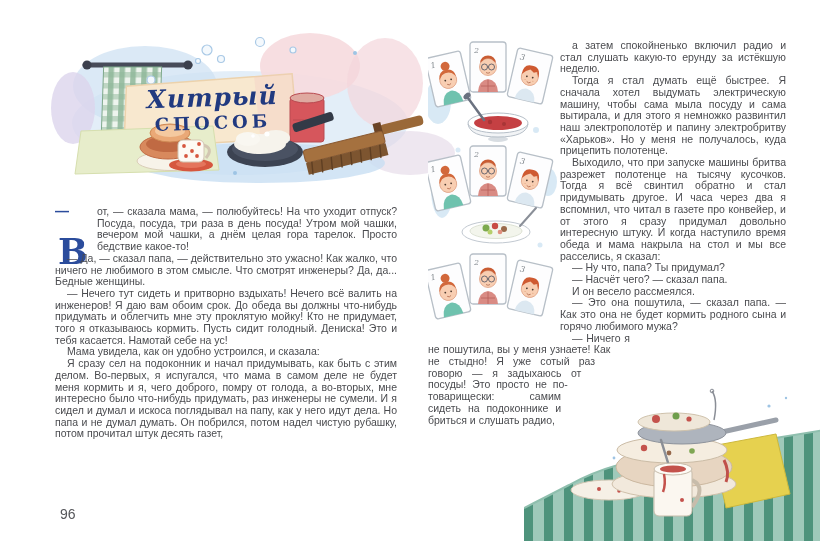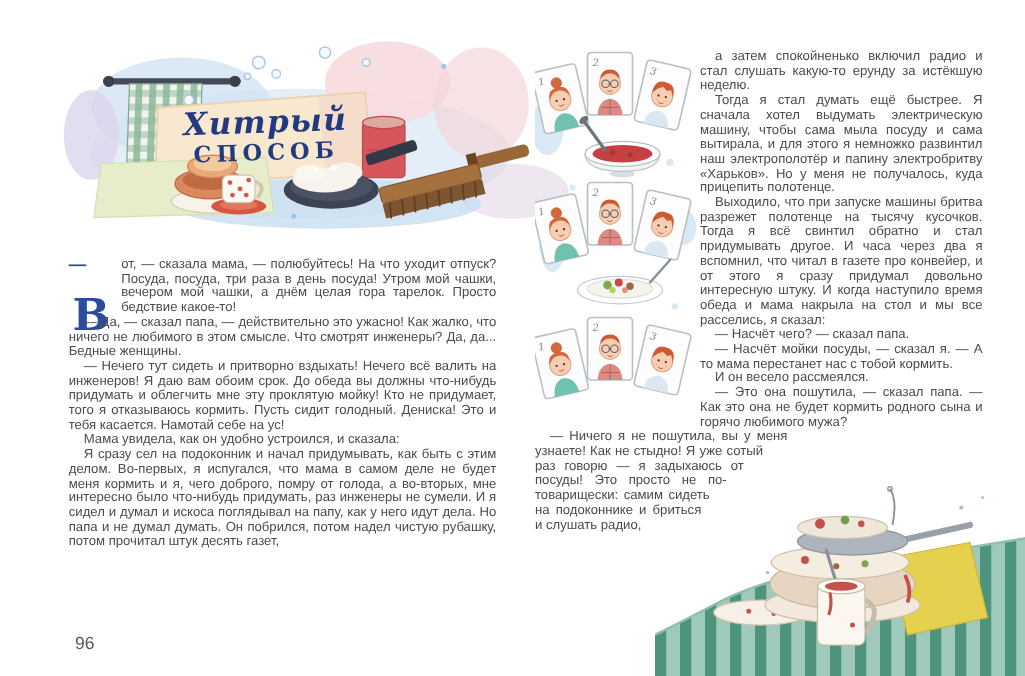--- a/index.html
+++ b/index.html
@@ -267,22 +267,22 @@
         </g>
         <g transform="translate(0,212)">
             <use href="#cardgroup"></use>
           </g>
       </svg>
     </div>
 
     <p class="para">а затем спокойненько включил радио и стал слушать какую-то ерунду за истёкшую неделю.</p>
     <p class="para">Тогда я стал думать ещё быстрее. Я сначала хотел выдумать электрическую машину, чтобы сама мыла посуду и сама вытирала, и для этого я немножко развинтил наш электрополотёр и папину электробритву «Харьков». Но у меня не получалось, куда прицепить полотенце.</p>
     <p class="para">Выходило, что при запуске машины бритва разрежет полотенце на тысячу кусочков. Тогда я всё свинтил обратно и стал придумывать другое. И часа через два я вспомнил, что читал в газете про конвейер, и от этого я сразу придумал довольно интересную штуку. И когда наступило время обеда и мама накрыла на стол и мы все расселись, я сказал:</p>
+    <p class="para">— Ну что, папа? Ты придумал?</p>
     <p class="para">— Насчёт чего? — сказал папа.</p>
-    <p class="para">— Насчёт мойки посуды, — сказал я. — А то мама перестанет нас с тобой кормить.</p>
     <p class="para">И он весело рассмеялся.</p>
     <p class="para">— Это она пошутила, — сказал папа. — Как это она не будет кормить родного сына и горячо любимого мужа?</p>
     <p class="para"><span class="dish-spacer"></span><span>— Ничего я не пошутила, вы у меня узнаете! Как не стыдно! Я уже сотый раз говорю — я задыхаюсь от посуды! Это просто не по-товарищески: самим сидеть на подоконнике и бриться и слушать радио,</span></p>
 
     <div class="dishes-illo">
       <svg width="300" height="153" viewBox="0 0 300 153">
         <defs>
           <pattern id="stripes" width="20" height="10" patternUnits="userSpaceOnUse">
             <rect width="20" height="10" fill="#9fc9ba"></rect>
             <rect width="9" height="10" fill="#3f8a71" opacity="0.85"></rect>

